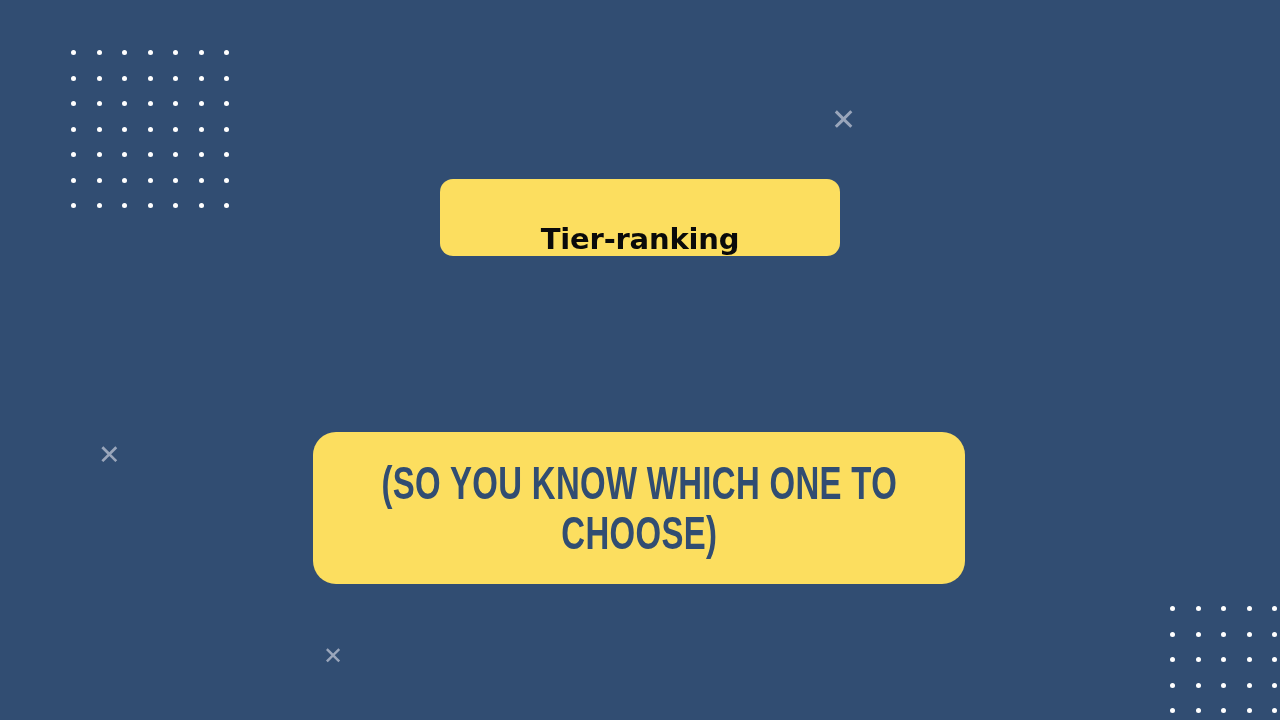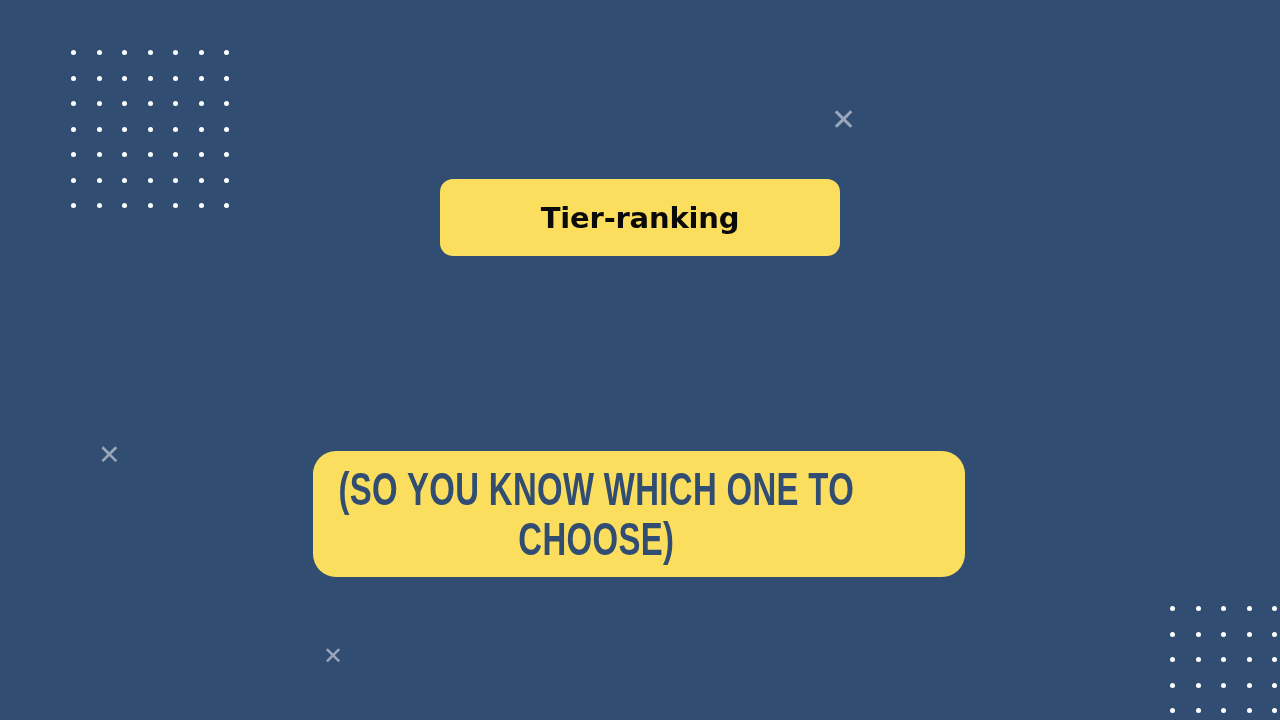--- a/index.html
+++ b/index.html
@@ -84,21 +84,21 @@
   
   #eyebrow-pill {
     position: absolute;
     left: 440px;
     top: 179px;
     width: 400px;
     height: 77px;
     background: #fcde5f;
     border-radius: 13px;
     display: flex;
-    align-items: center;
+    align-items: flex-end;
     justify-content: center;
   }
   #eyebrow-label {
     color: #0a0a0a;
     font-size: 29px;
     font-weight: 600;
     letter-spacing: -0.2px;
     font-family: "DejaVu Sans", sans-serif;
   }
 
@@ -127,27 +127,26 @@
     white-space: nowrap;
     font-family: "Liberation Sans Narrow", "Liberation Sans", sans-serif;
   }
 
   
   #subtitle-card {
     position: absolute;
     left: 313px;
     top: 432px;
     width: 652px;
-    height: 126px;
+    height: 152px;
     background: #fcde5f;
     border-radius: 23px;
     display: flex;
     align-items: center;
-    justify-content: flex-end;
-    margin-top: 19px;
+    justify-content: center;
   }
   #subtitle-text {
     color: #314d72;
     font-size: 47px;
     font-weight: 700;
     line-height: 1.06;
     letter-spacing: 0.5px;
     text-align: center;
     transform: scaleX(0.70);
     transform-origin: center center;

